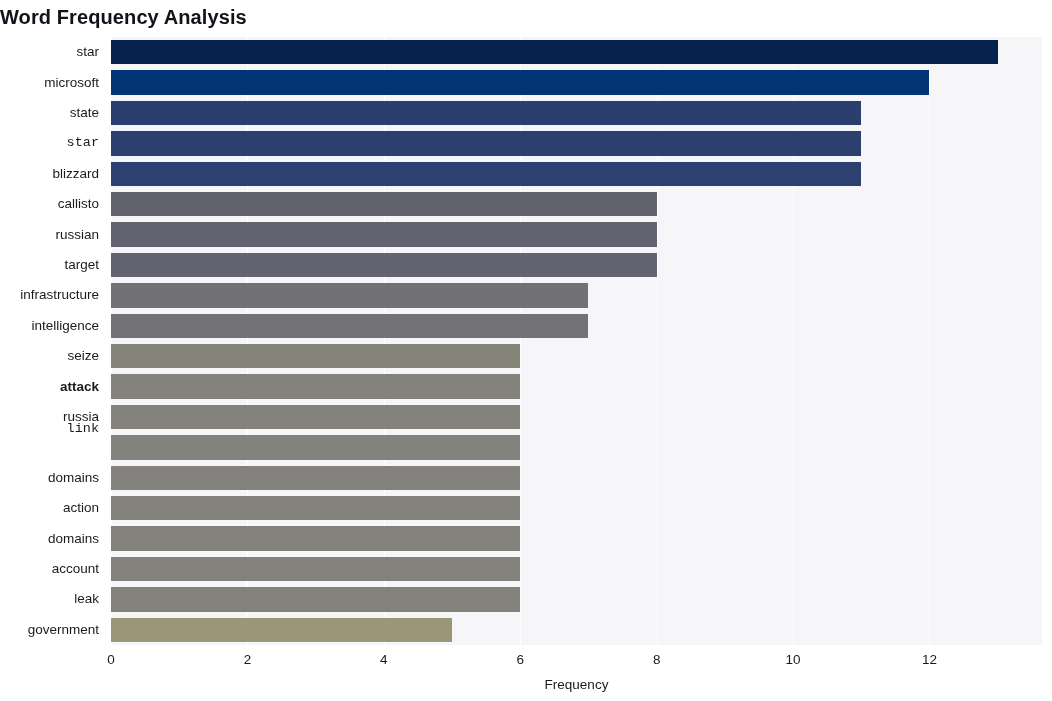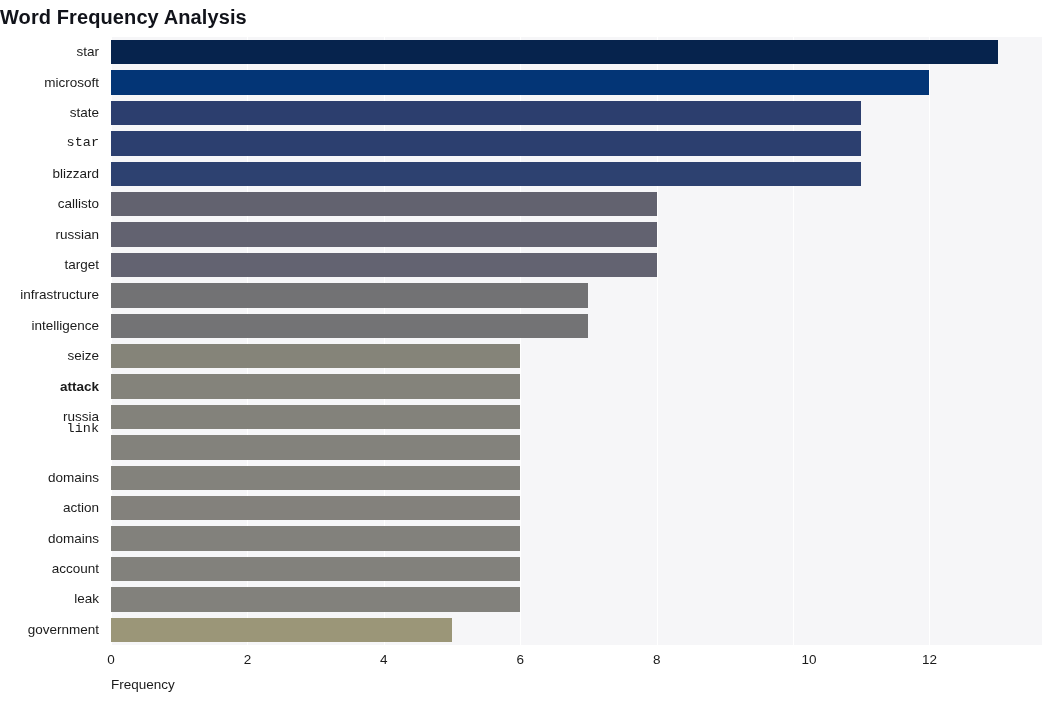--- a/index.html
+++ b/index.html
@@ -112,21 +112,21 @@
     color: #1b1b1b;
     transform: translateX(-50%);
     white-space: nowrap;
     line-height: 1;
   }
   #x-axis-title {
     position: absolute;
     left: 111px;
     top: 32px;
     width: 931px;
-    text-align: left;
+    text-align: center;
     font-size: 13.5px;
     color: #1b1b1b;
     white-space: nowrap;
   }
 </style>
 </head>
 <body>
 
 <div id="chart-figure">
 
@@ -229,19 +229,19 @@
       <div class="y-tick-label" style="top: 585.8px;">government</div>
     </div>
 
   <div id="x-axis">
     <div id="x-ticks">
         <div class="x-tick-label" style="left: 111px;">0</div>
         <div class="x-tick-label" style="left: 247.41px;">2</div>
         <div class="x-tick-label" style="left: 383.821px;">4</div>
         <div class="x-tick-label" style="left: 520.231px;">6</div>
         <div class="x-tick-label" style="left: 656.641px;">8</div>
-        <div class="x-tick-label" style="left: 793.051px; margin-left: 16px;">10</div>
+        <div class="x-tick-label" style="left: 793.051px;">10</div>
         <div class="x-tick-label" style="left: 929.462px;">12</div>
       </div>
     <div id="x-axis-title">Frequency</div>
   </div>
 
 </div>
 
 </body></html>

